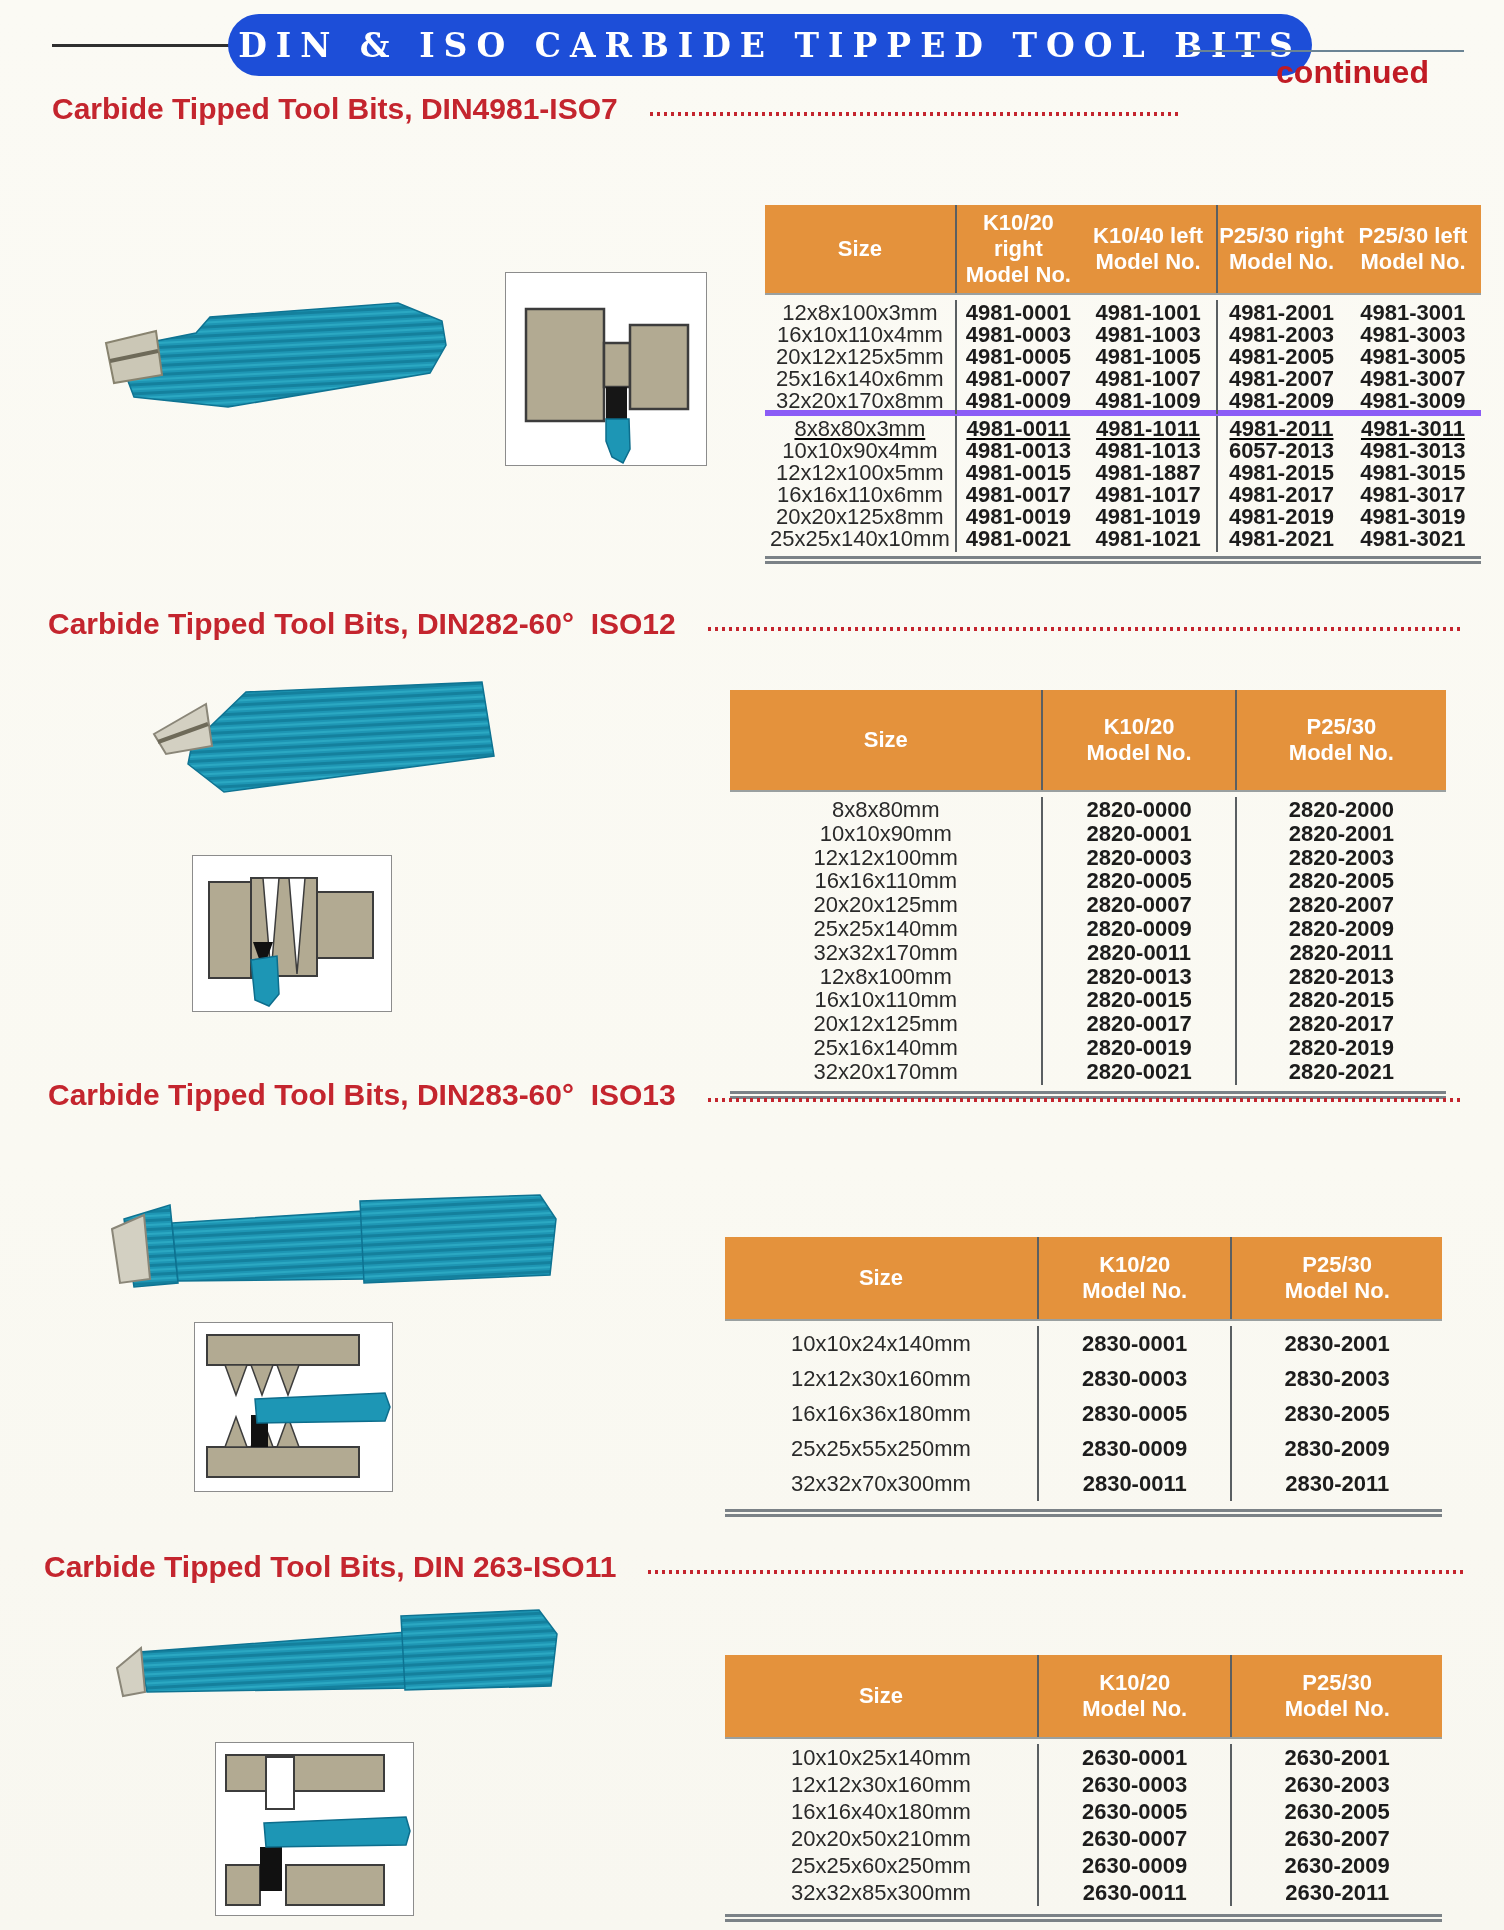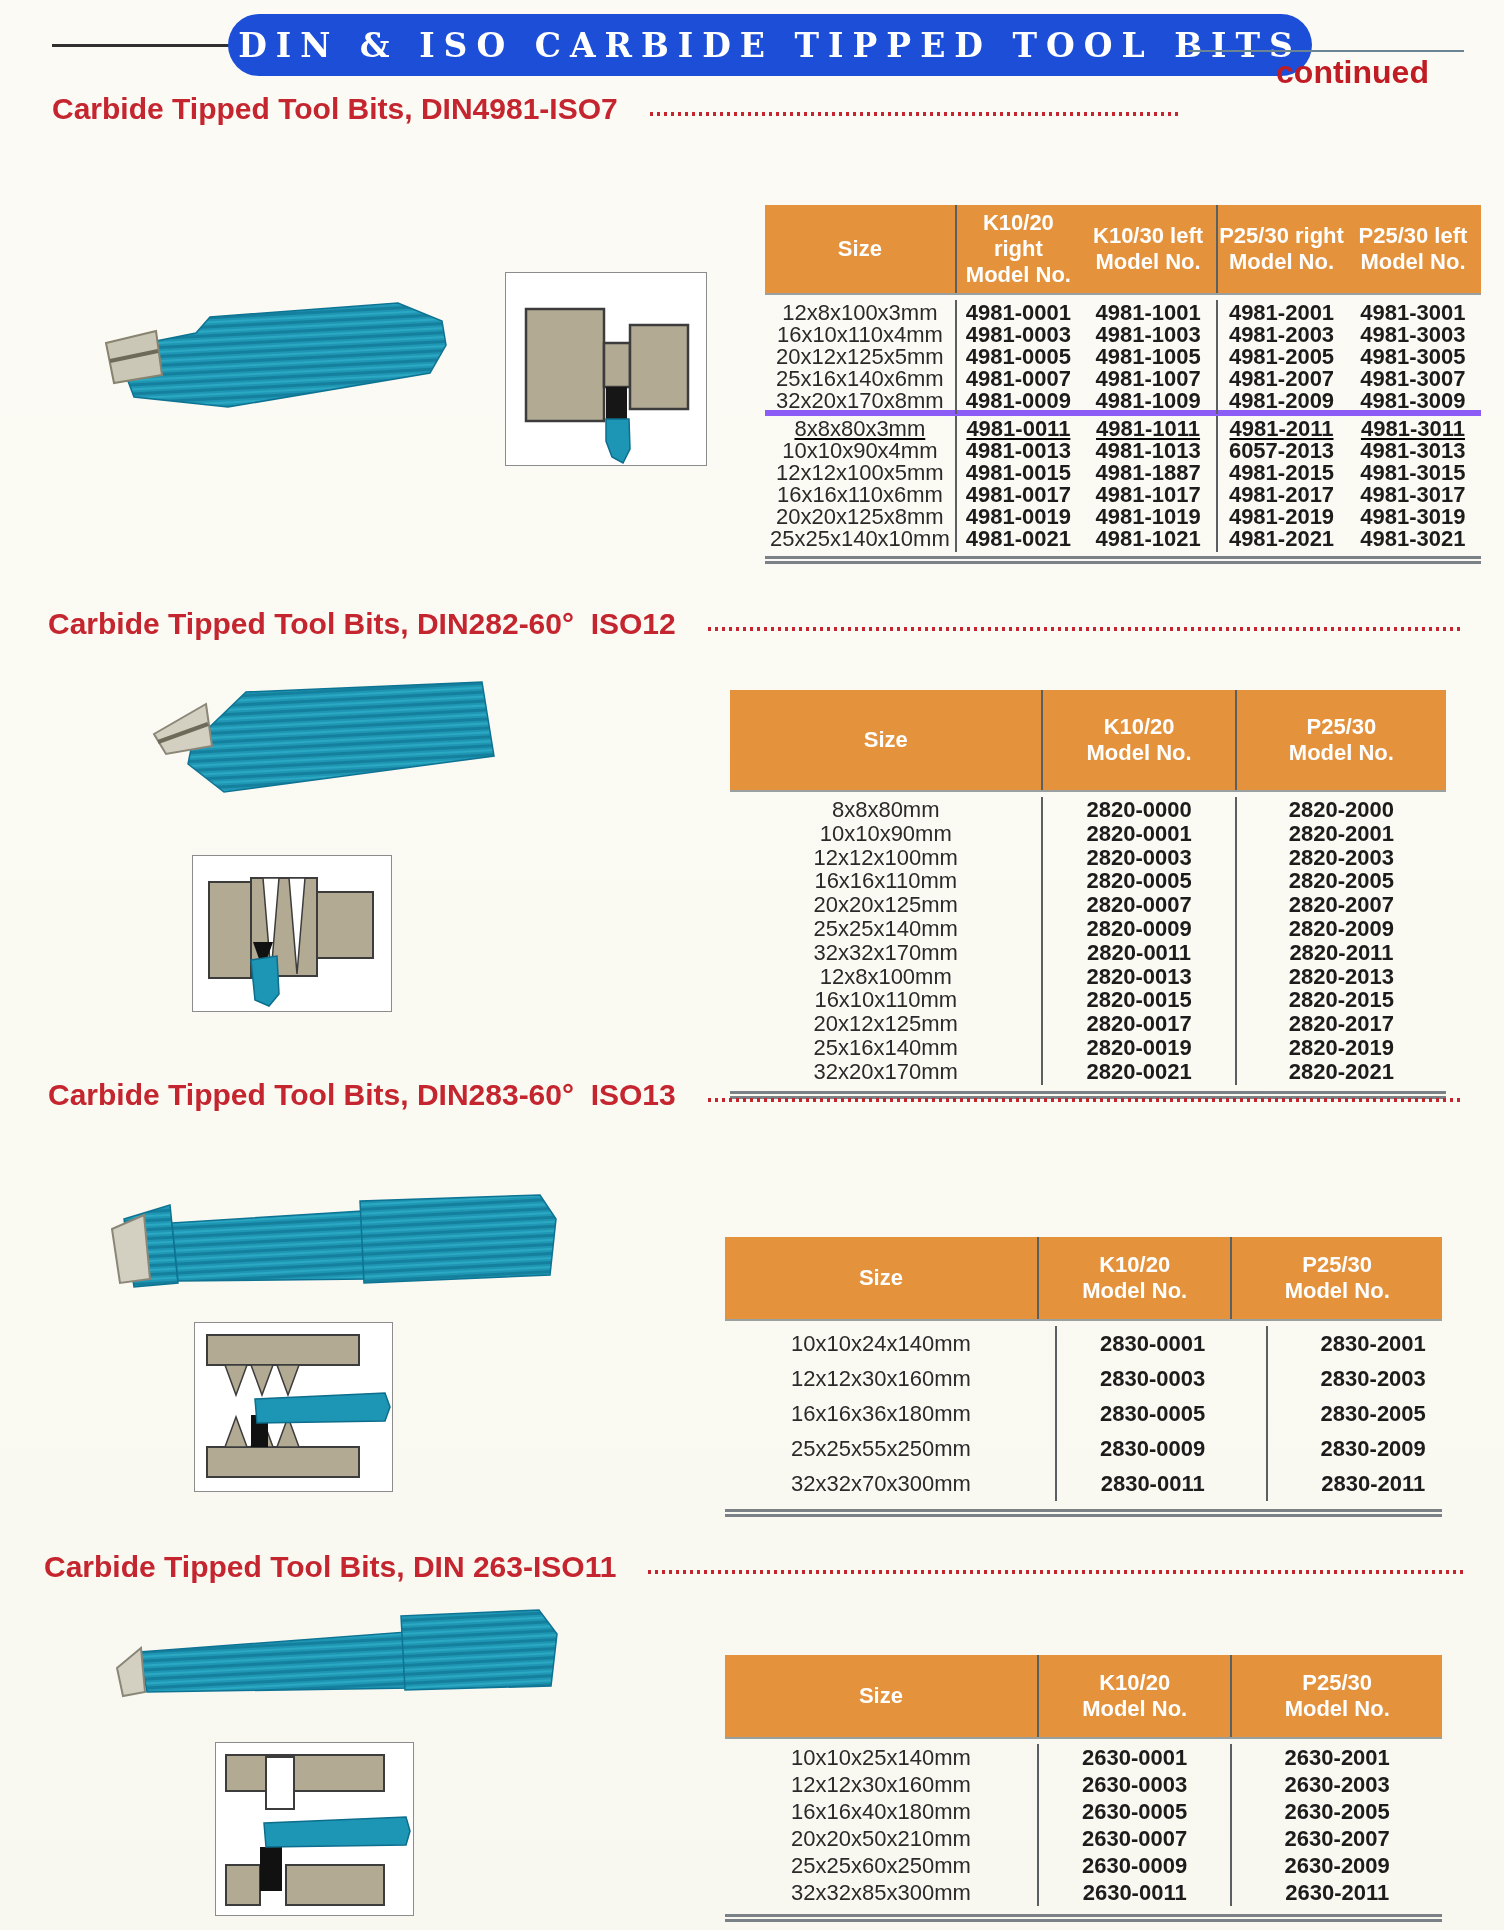--- a/index.html
+++ b/index.html
@@ -51,21 +51,21 @@
   .tbody{padding:5px 0 8px;}
   .tbody-row.break{border-top:6px solid #8b5cf6;text-decoration:underline;}
   .td{text-align:center;font-size:22px;color:#1c1c1c;display:flex;align-items:center;justify-content:center;}
   .td.model{font-weight:bold;}
   .td.size{color:#2a2a2a;}
   .tbl-1{left:765px;top:205px;width:716px;}
   .tbl-1 .tbody-row{height:22px;}
   .tbl-2{left:730px;top:690px;width:716px;}
   .tbl-2 .tbody-row{height:23.8px;}
   .tbl-3{left:725px;top:1237px;width:717px;}
-  .tbl-3 .tbody-row{height:35px;font-size:23px;gap:18px;}
+  .tbl-3 .tbody-row{height:35px;font-size:23px;}
   .tbl-4{left:725px;top:1655px;width:717px;}
   .tbl-4 .tbody-row{height:27px;font-size:23px;}
   
   .tool{position:absolute;}
   .tool-1{left:100px;top:295px;}
   .tool-2{left:150px;top:672px;}
   .tool-3{left:110px;top:1185px;}
   .tool-4{left:115px;top:1598px;}
   .diagram{position:absolute;background:#ffffff;border:1px solid #8c8c8c;}
   .dia-1{left:505px;top:272px;width:200px;height:192px;}
@@ -113,21 +113,21 @@
   <div class="tbl tbl-1 t1">
       <div class="trow thead">
         <div class="th">
           <span>Size</span>
         </div>
         <div class="th">
           <span>K10/20 right</span>
           <span>Model No.</span>
         </div>
         <div class="th">
-          <span>K10/30 left</span>
+          <span>K10/40 left</span>
           <span>Model No.</span>
         </div>
         <div class="th">
           <span>P25/30 right</span>
           <span>Model No.</span>
         </div>
         <div class="th">
           <span>P25/30 left</span>
           <span>Model No.</span>
         </div>

